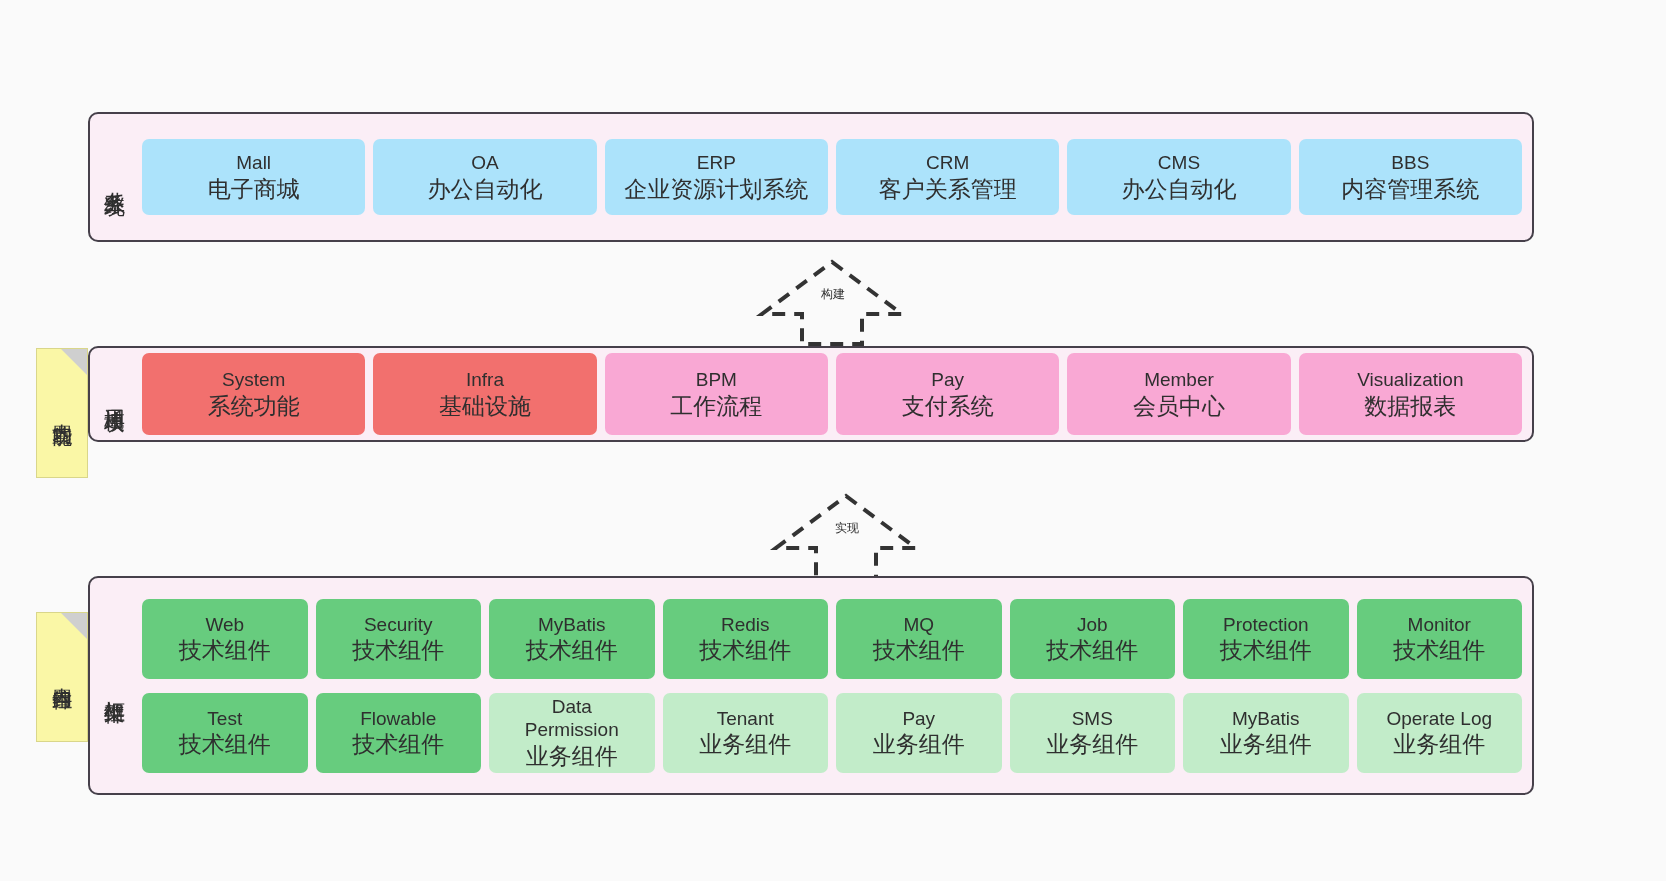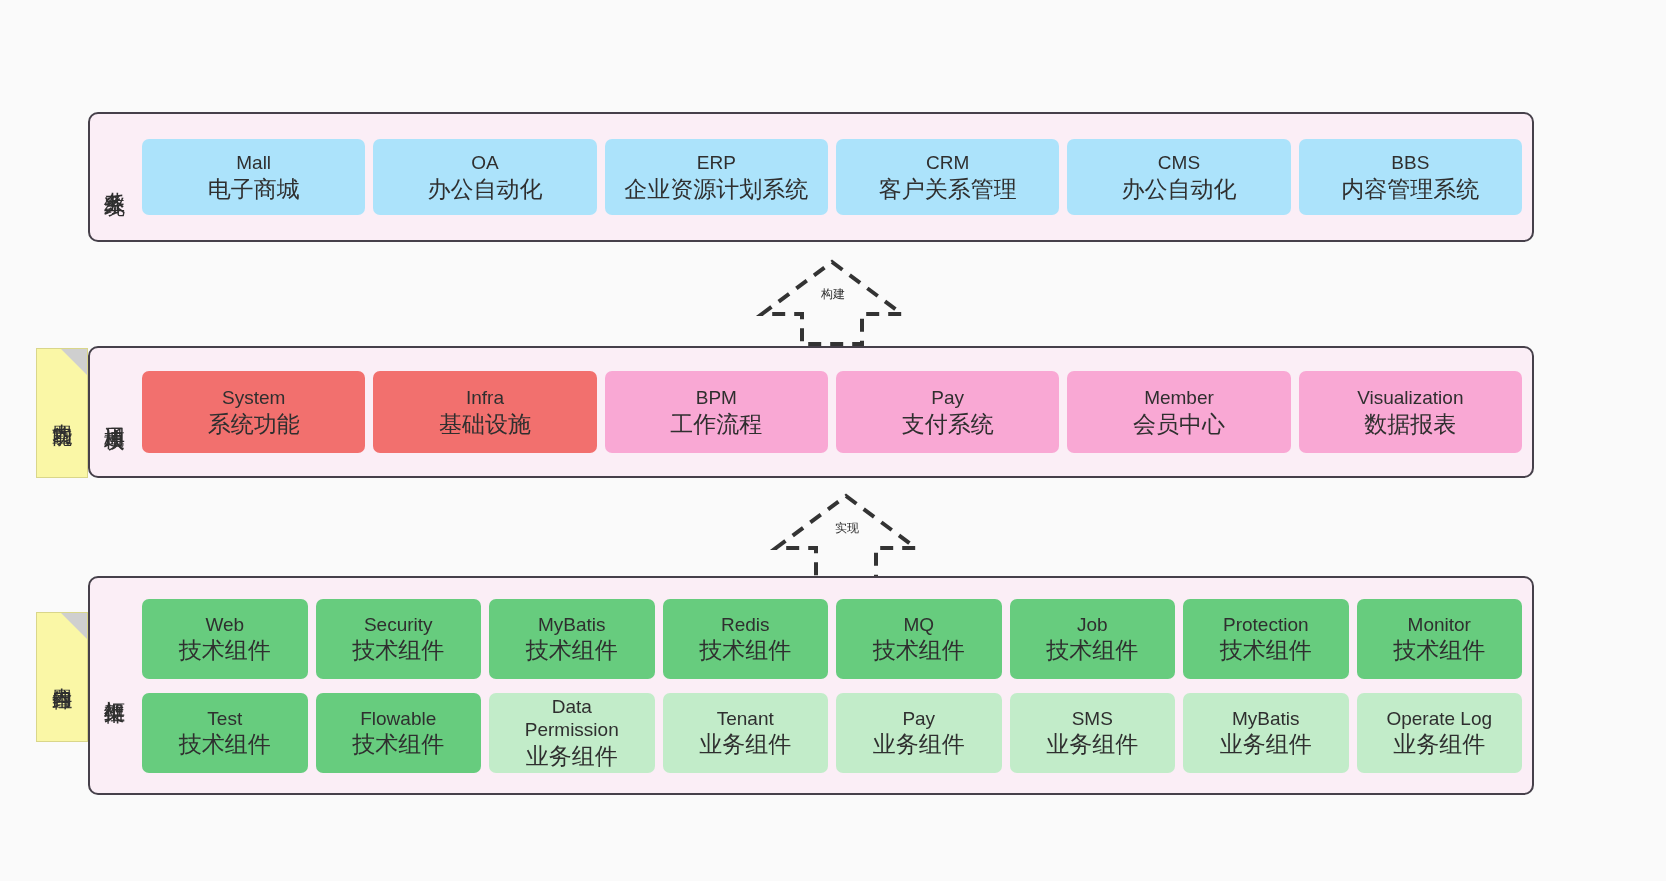--- a/index.html
+++ b/index.html
@@ -177,21 +177,21 @@
       <path d="M80 6 L150 58 L110 58 L110 88 L50 88 L50 58 L10 58 Z" fill="none" stroke="#333333" stroke-width="4" stroke-dasharray="13 9" stroke-linejoin="miter"></path>
     </svg>
     <span class="lbl">构建</span>
   </div>
 
   <div class="note" style="left:36px; top:348px; width:52px; height:130px;">
     <span class="fold"></span>
     <span>内置功能</span>
   </div>
 
-  <div class="band band-modules" style="left:88px; top:346px; width:1446px; height:132px;">
+  <div class="band band-modules" style="left:88px; top:346px; width:1446px; height:96px;">
     <div class="band-label">通用模块</div>
     <div class="band-body">
       <div class="row">
 
         <div class="card c-red">
           <span class="t-en">System</span>
           <span class="t-cn">系统功能</span>
         </div>
         <div class="card c-red">
           <span class="t-en">Infra</span>

